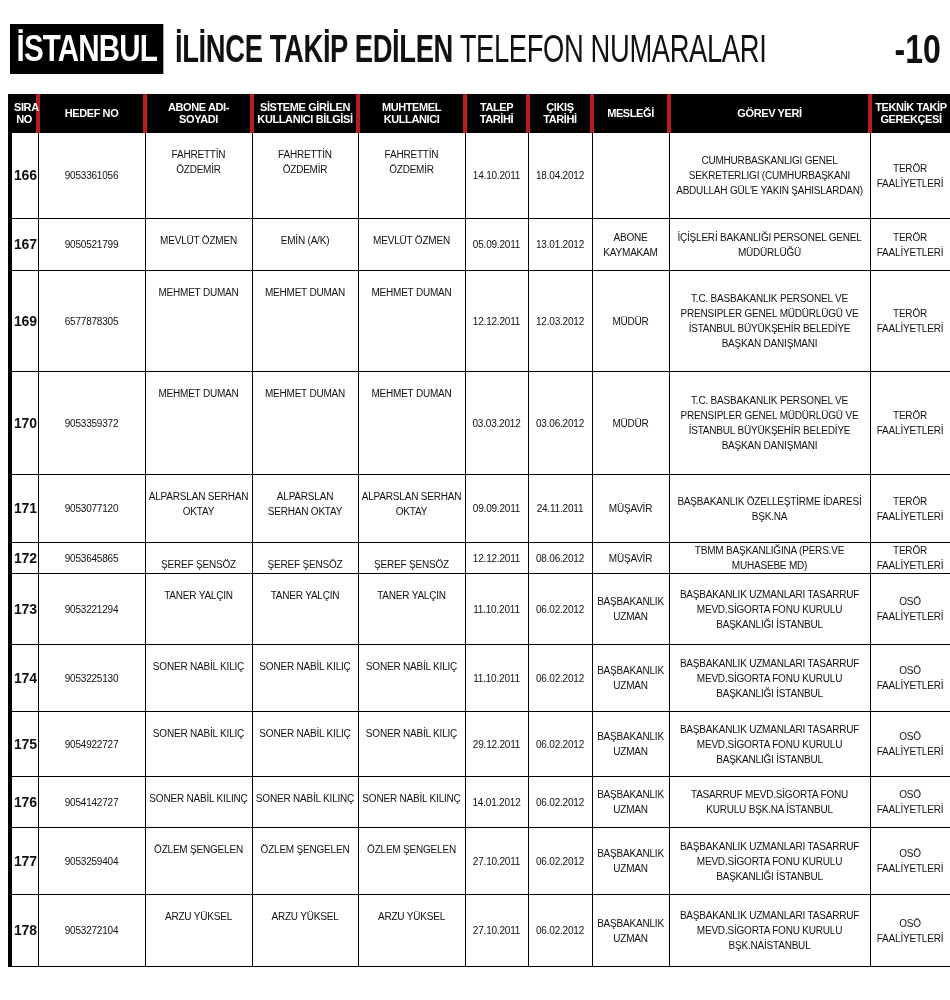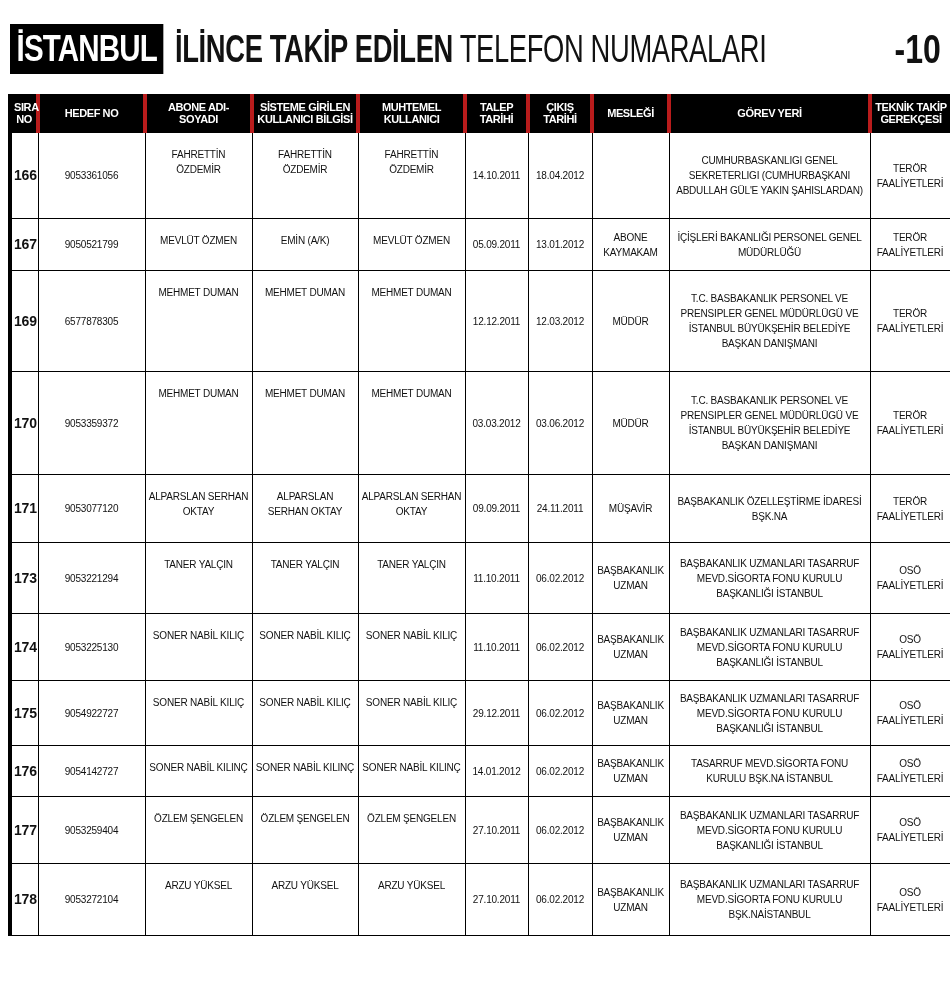--- a/index.html
+++ b/index.html
@@ -118,20 +118,32 @@
     <td>9053077120</td>
     <td class="name">ALPARSLAN SERHAN OKTAY</td>
     <td class="name">ALPARSLAN SERHAN OKTAY</td>
     <td class="name">ALPARSLAN SERHAN OKTAY</td>
     <td>09.09.2011</td>
     <td>24.11.2011</td>
     <td>MÜŞAVİR</td>
     <td>BAŞBAKANLIK ÖZELLEŞTİRME İDARESİ BŞK.NA</td>
     <td>TERÖR FAALİYETLERİ</td>
   </tr>
+      <tr style="height: 30px;">
+    <td class="sira">172</td>
+    <td>9053645865</td>
+    <td class="name">ŞEREF ŞENSÖZ</td>
+    <td class="name">ŞEREF ŞENSÖZ</td>
+    <td class="name">ŞEREF ŞENSÖZ</td>
+    <td>12.12.2011</td>
+    <td>08.06.2012</td>
+    <td>MÜŞAVİR</td>
+    <td>TBMM BAŞKANLIĞINA (PERS.VE MUHASEBE MD)</td>
+    <td>TERÖR FAALİYETLERİ</td>
+  </tr>
       <tr style="height: 71px;">
     <td class="sira">173</td>
     <td>9053221294</td>
     <td class="name">TANER YALÇIN</td>
     <td class="name">TANER YALÇIN</td>
     <td class="name">TANER YALÇIN</td>
     <td>11.10.2011</td>
     <td>06.02.2012</td>
     <td>BAŞBAKANLIK UZMAN</td>
     <td>BAŞBAKANLIK UZMANLARI TASARRUF MEVD.SİGORTA FONU KURULU BAŞKANLIĞI İSTANBUL</td>

